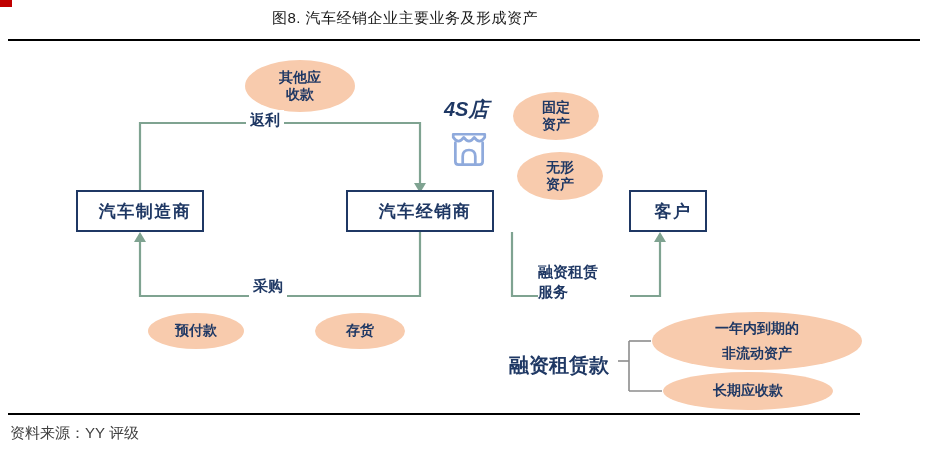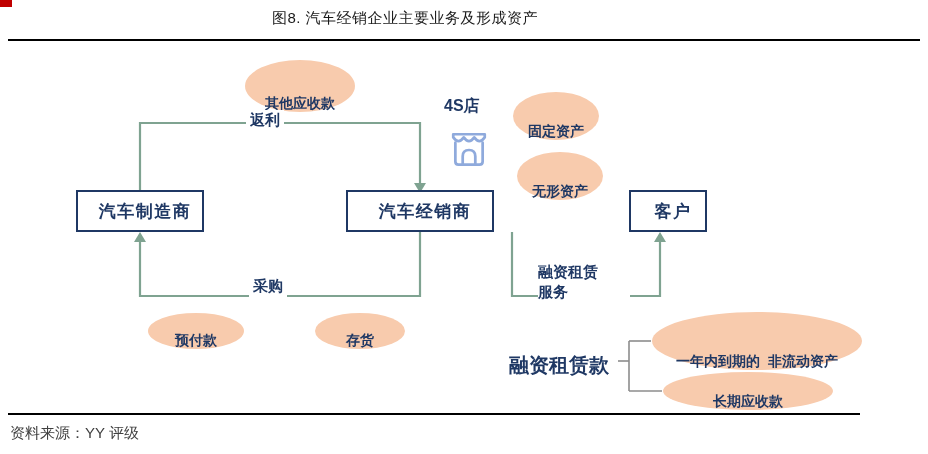--- a/index.html
+++ b/index.html
@@ -36,38 +36,38 @@
     position:absolute;z-index:2;background:#fff;border:2.4px solid var(--navy);
     color:var(--navy);font-weight:bold;font-size:17px;letter-spacing:1.5px;
     display:flex;align-items:center;justify-content:center;box-sizing:border-box;padding-left:10px;
   }
   .box-manufacturer{left:76px;top:190px;width:128px;height:42px;}
   .box-dealer{left:346px;top:190px;width:148px;height:42px;}
   .box-customer{left:629px;top:190px;width:78px;height:42px;}
   .ellipse{
     position:absolute;z-index:2;background:var(--ellipse-fill);border-radius:50%;
     color:var(--navy);font-weight:bold;font-size:14px;line-height:1.25;
-    display:flex;flex-direction:row;align-items:flex-end;justify-content:center;text-align:center;
+    display:flex;flex-direction:column;align-items:center;justify-content:center;text-align:center;
   }
   .el-other{left:245px;top:60px;width:110px;height:52px;}
   .el-fixed{left:513px;top:92px;width:86px;height:48px;}
   .el-intangible{left:517px;top:152px;width:86px;height:48px;}
   .el-prepayment{left:148px;top:313px;width:96px;height:36px;}
   .el-inventory{left:315px;top:313px;width:90px;height:36px;}
   .el-noncurrent{left:652px;top:312px;width:210px;height:58px;gap:8px;}
   .el-longterm{left:663px;top:372px;width:170px;height:38px;}
   .flow-label{
     position:absolute;z-index:3;color:var(--navy);font-weight:bold;font-size:15px;
     background:#fff;padding:1px 4px;white-space:nowrap;
   }
   .lbl-rebate{left:246px;top:110px;}
   .lbl-purchase{left:249px;top:276px;}
   .lbl-lease-service{left:538px;top:262px;width:92px;text-align:left;line-height:1.35;white-space:normal;padding:0;}
   .lbl-lease-receivable{left:505px;top:351px;font-size:20px;background:transparent;}
-  .lbl-shop{left:440px;top:95px;font-size:16px;background:transparent;}
+  .lbl-shop{left:440px;top:95px;font-size:20px;background:transparent;font-style:italic;}
   .shop-icon{position:absolute;left:448px;top:129px;width:42px;height:42px;z-index:2;}
   .shop-icon path{fill:none;stroke:var(--shop-blue);stroke-width:2.6;stroke-linecap:round;stroke-linejoin:round;}
 </style>
 </head>
 <body>
 
 <div class="page">
 
   <div class="corner-mark"></div>
 

